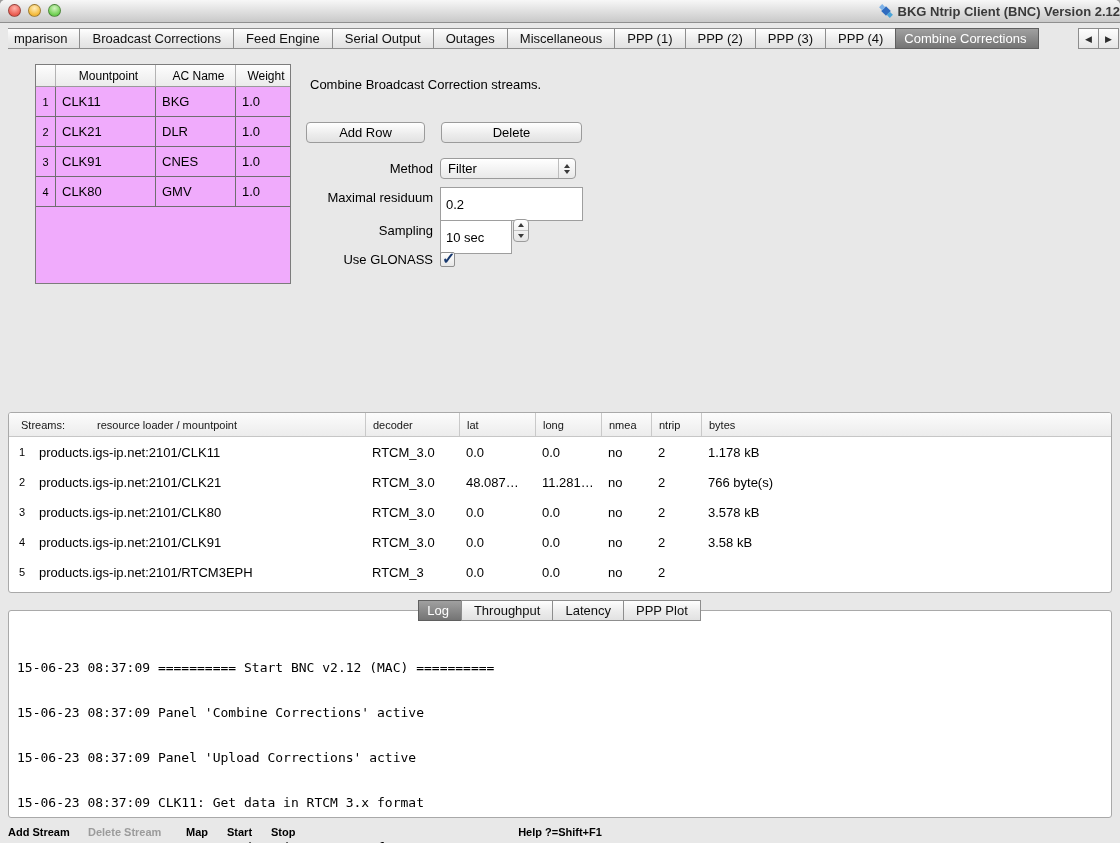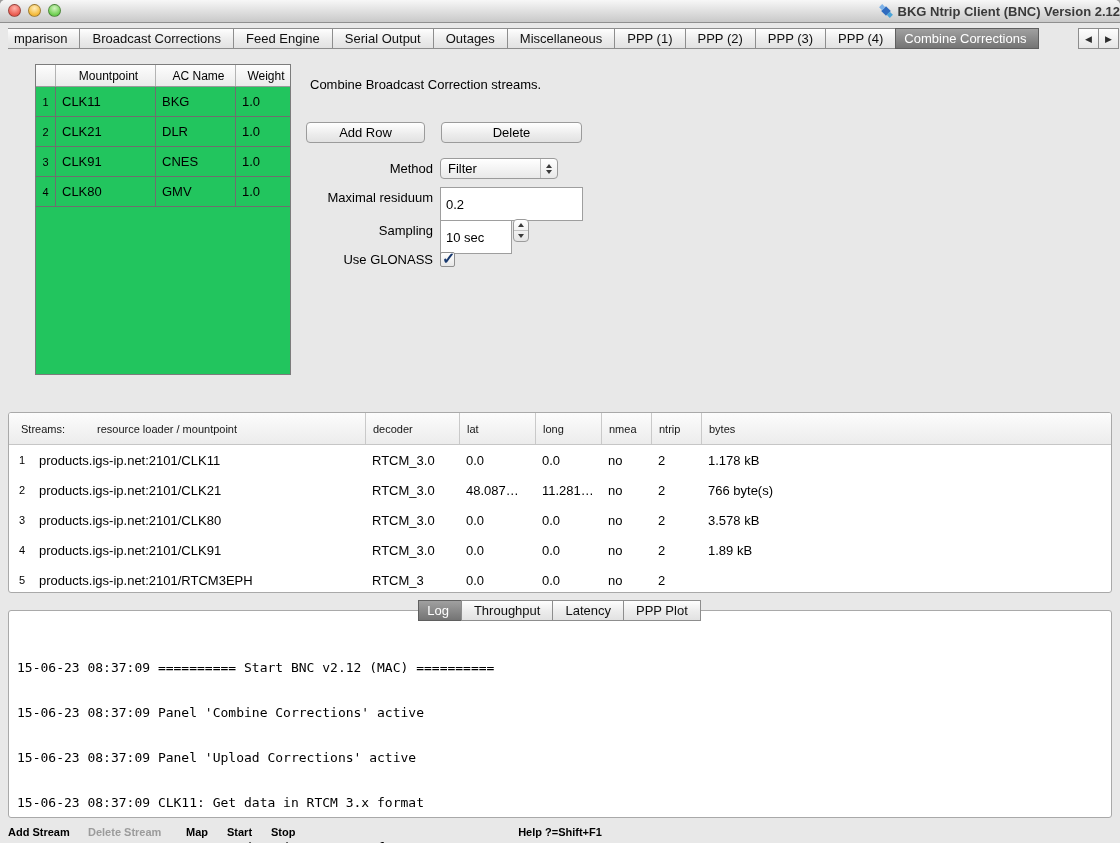--- a/index.html
+++ b/index.html
@@ -26,40 +26,40 @@
     font-size:13px; white-space:nowrap; color:#101010;
     background:linear-gradient(#fefefe,#ececec 55%,#e2e2e2);
     border:1px solid #8d8d8d; margin-left:-1px; cursor:default; }
   .tab.first { margin-left:8px; border-left:none; padding-left:6px; }
   .tab.selected { background:linear-gradient(#a0a0a0,#747474); border-color:#5f5f5f; color:#fff;padding-left:8px; }
   .tabscroll { position:absolute; right:1px; top:5px; display:flex; }
   .scrollbtn { box-sizing:border-box; width:21px; height:21px; border:1px solid #8d8d8d; margin-left:-1px;
     background:linear-gradient(#fdfdfd,#e6e6e6); display:flex; align-items:center; justify-content:center;
     font-size:9px; color:#2e2e2e; }
   
-  .mp-table { position:absolute; left:35px; top:64px; width:256px; height:311px;
-    box-sizing:border-box; background:#22c55e; border:1px solid #7c7c7c; overflow:hidden; }
+  .mp-table { position:absolute; left:35px; top:64px; width:256px; height:220px;
+    box-sizing:border-box; background:#f0abfc; border:1px solid #7c7c7c; overflow:hidden; }
   .mp-header { display:flex; height:22px; box-sizing:border-box;
     background:linear-gradient(#fdfdfd,#ebebeb); border-bottom:1px solid #9a9a9a; font-size:12px; }
   .mp-header > div { box-sizing:border-box; border-right:1px solid #b3b3b3;
     display:flex; align-items:center; justify-content:center; }
   .mp-row { display:flex; height:30px; font-size:13px; }
   .mp-row > div { box-sizing:border-box; border-right:1px solid #6f6f6f; border-bottom:1px solid #6f6f6f;
     display:flex; align-items:center; }
   .c-num { width:20px; justify-content:center; font-size:11px; }
   .c-mount { width:100px; padding-left:6px; }
   .c-ac { width:80px; padding-left:6px; }
   .c-weight { width:54px; padding-left:6px; border-right:none !important; }
   
   .desc { position:absolute; left:310px; top:77px; font-size:13px; }
   .mac-btn { position:absolute; height:21px; box-sizing:border-box; border:1px solid #9b9b9b;
     border-radius:4px; background:linear-gradient(#ffffff,#ececec 60%,#e2e2e2);
     font-family:inherit; font-size:13px; display:flex; align-items:center; justify-content:center; cursor:default; }
   .flabel { position:absolute; left:300px; width:133px; text-align:right; font-size:13px; }
-  .combo { position:absolute; left:440px; top:158px; width:118px; height:21px; box-sizing:border-box;
+  .combo { position:absolute; left:440px; top:158px; width:136px; height:21px; box-sizing:border-box;
     border:1px solid #9b9b9b; border-radius:4px; background:linear-gradient(#fff,#e9e9e9); display:flex; }
   .combo .val { flex:1; font-size:13px; display:flex; align-items:center; padding-left:7px; }
   .combo .arrows { width:16px; border-left:1px solid #bdbdbd; display:flex; flex-direction:column;
     align-items:center; justify-content:center; gap:2px; }
   .arr-up { width:0; height:0; border-left:3px solid transparent; border-right:3px solid transparent; border-bottom:4px solid #3a3a3a; }
   .arr-dn { width:0; height:0; border-left:3px solid transparent; border-right:3px solid transparent; border-top:4px solid #3a3a3a; }
   .txt-input { position:absolute; box-sizing:border-box; border:1px solid #9e9e9e; background:#fff;
     font-family:inherit; font-size:13px; padding:16px 5px; }
   #residuum { left:440px; top:187px; width:143px; height:20px; }
   #sampling { left:440px; top:220px; width:72px; height:21px; }
@@ -68,21 +68,21 @@
     display:flex; flex-direction:column; }
   .spinbtns > div { flex:1; display:flex; align-items:center; justify-content:center; }
   .spinbtns > div:first-child { border-bottom:1px solid #c2c2c2; }
   .checkbox { position:absolute; left:440px; top:252px; width:15px; height:15px; box-sizing:border-box;
     border:1px solid #8f8f8f; border-radius:2px; background:linear-gradient(#fff,#e7e7e7); }
   .checkbox.checked::after { content:"✓"; position:absolute; left:1px; top:-4px;
     font-size:16px; font-weight:bold; color:#17386e; }
   
   .streams { position:absolute; left:8px; top:412px; width:1104px; height:181px; box-sizing:border-box;
     background:#fff; border:1px solid #a9a9a9; border-radius:3px; overflow:hidden; }
-  .s-header { display:flex; height:32px; box-sizing:border-box; align-items:stretch;
+  .s-header { display:flex; height:24px; box-sizing:border-box; align-items:stretch;
     background:linear-gradient(#fcfcfc,#ececec); border-bottom:1px solid #c6c6c6; font-size:11px; color:#161616; }
   .s-header > div { box-sizing:border-box; display:flex; align-items:center; border-left:1px solid #c9c9c9; padding-left:7px; }
   .s-header > div:first-child { border-left:none; padding-left:0; }
   .sh-first { width:356px; }
   .sh-first .lbl1 { margin-left:12px; }
   .sh-first .lbl2 { margin-left:32px; }
   .w-dec { width:94px; } .w-lat { width:76px; } .w-long { width:66px; }
   .w-nmea { width:50px; } .w-ntrip { width:50px; } .w-bytes { flex:1; }
   .s-row { display:flex; height:30px; align-items:center; font-size:13px; }
   .s-row > div { box-sizing:border-box; padding-left:7px; }
@@ -260,21 +260,21 @@
       <div class="w-bytes">3.578 kB</div>
     </div>
     <div class="s-row">
       <div class="rn">4</div>
       <div class="rm">products.igs-ip.net:2101/CLK91</div>
       <div class="w-dec">RTCM_3.0</div>
       <div class="w-lat">0.0</div>
       <div class="w-long">0.0</div>
       <div class="w-nmea">no</div>
       <div class="w-ntrip">2</div>
-      <div class="w-bytes"> 1.89 kB</div>
+      <div class="w-bytes"> 3.58 kB</div>
     </div>
     <div class="s-row">
       <div class="rn">5</div>
       <div class="rm">products.igs-ip.net:2101/RTCM3EPH</div>
       <div class="w-dec">RTCM_3</div>
       <div class="w-lat">0.0</div>
       <div class="w-long">0.0</div>
       <div class="w-nmea">no</div>
       <div class="w-ntrip">2</div>
     </div>

